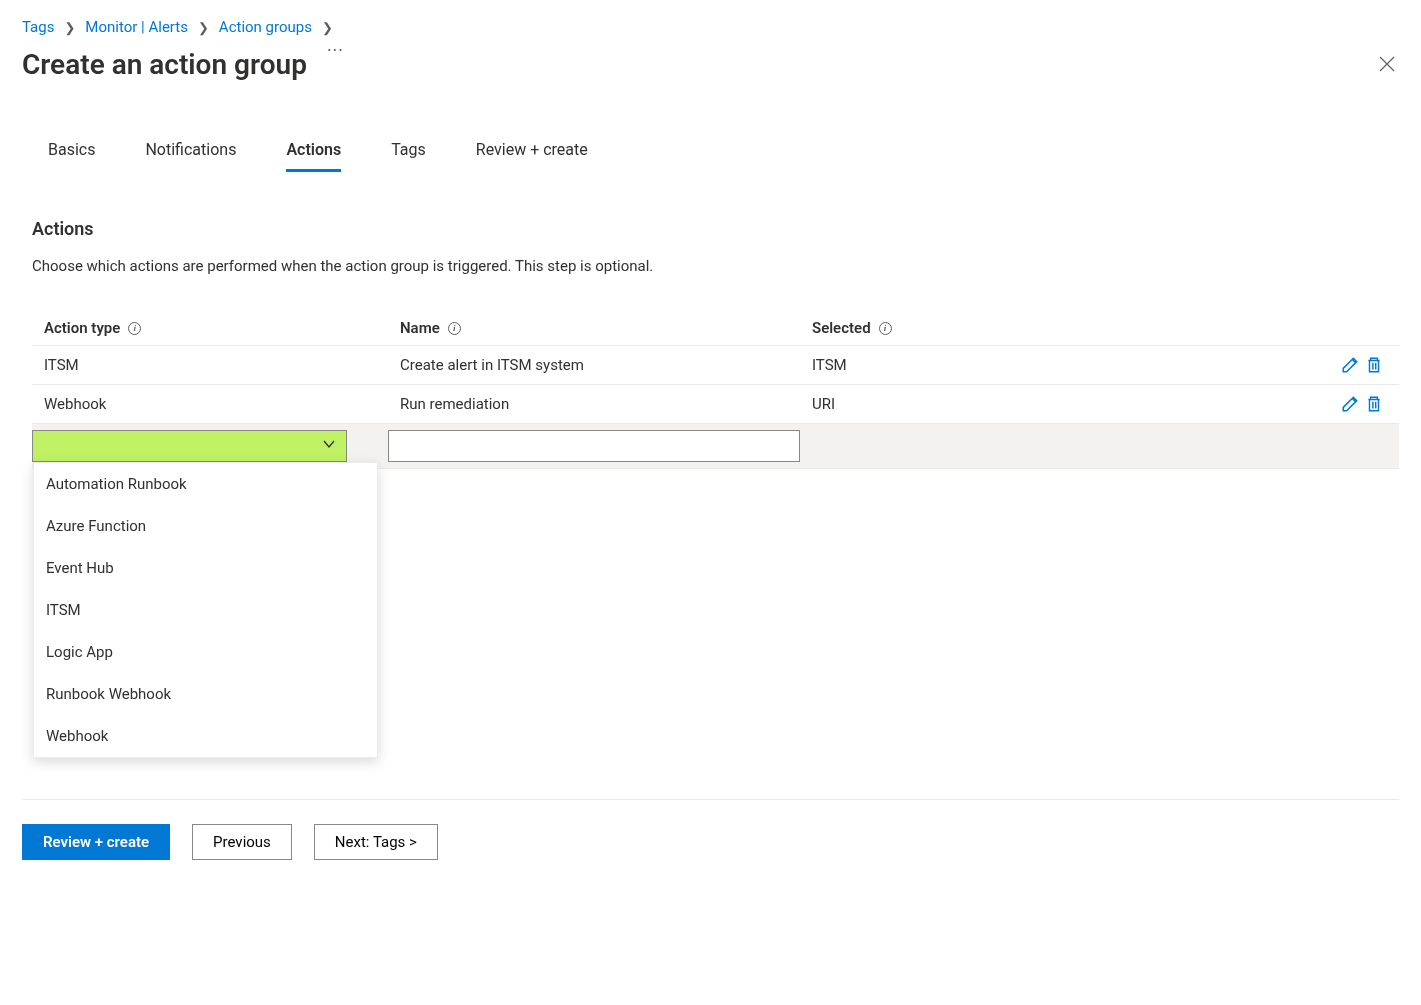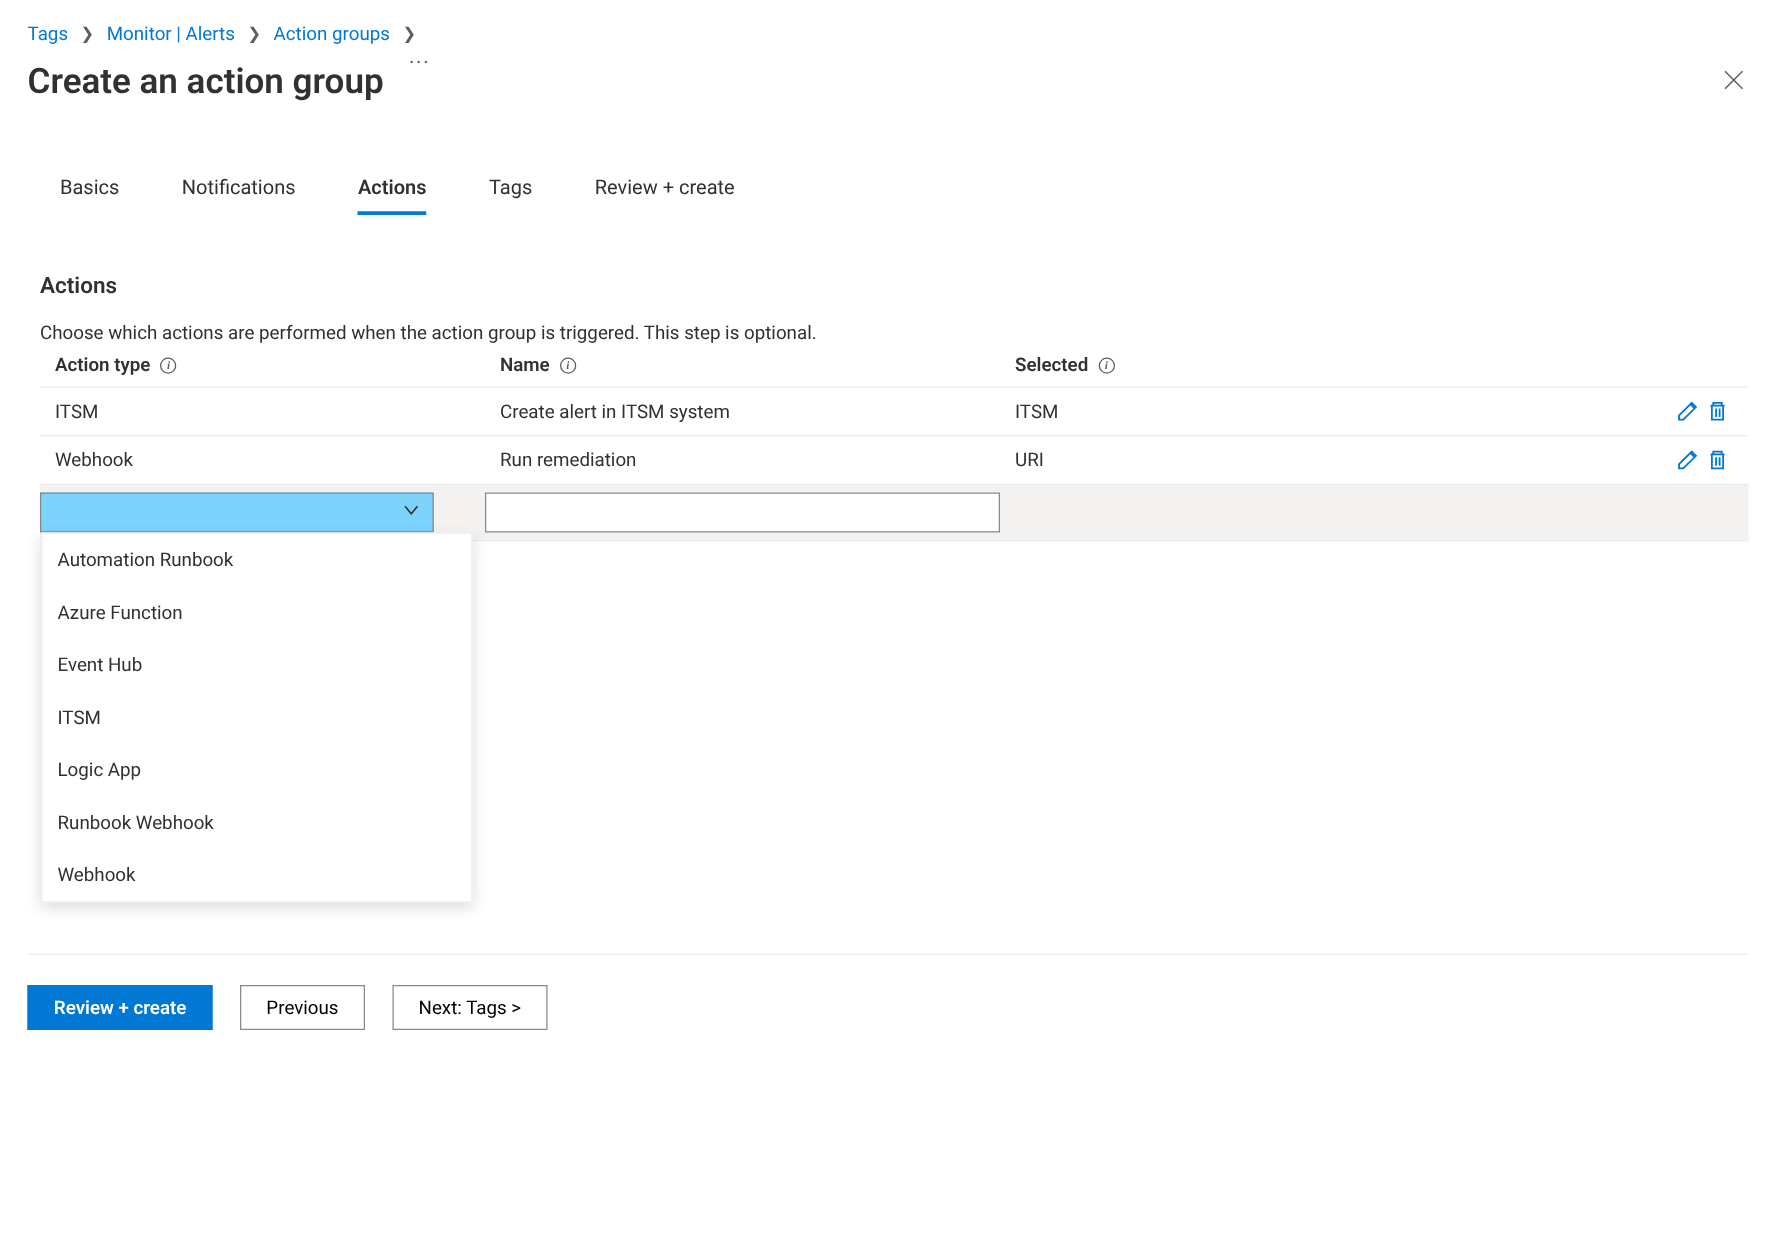--- a/index.html
+++ b/index.html
@@ -91,20 +91,21 @@
     font-size: 18px;
     font-weight: 600;
     margin: 46px 0 0 10px;
   }
   .section-desc {
     margin: 18px 0 0 10px;
     font-size: 15px;
     color: #323130;
   }
   .table {
+    margin-top: 36px;
     padding-left: 10px;
   }
   .thead {
     display: flex;
     font-weight: 600;
     font-size: 15px;
     padding: 8px 12px;
     border-bottom: 1px solid #edebe9;
   }
   .col-type { width: 356px; display:flex; align-items:center; gap:8px;}
@@ -138,21 +139,21 @@
   .icon-btn {
     width: 18px; height: 18px;
     cursor: pointer;
     color: #0078d4;
     display:inline-flex;
   }
   .select-wrap {
     position: relative;
     width: 315px;
     height: 32px;
-    background: #7dd3fc;
+    background: #bef264;
     border: 1px solid #8a8886;
     display:flex;
     align-items:center;
     justify-content: flex-end;
     padding: 0 10px;
     cursor:pointer;
   }
   .select-wrap .chev { color:#323130; }
   .text-input {
     width: 412px;

